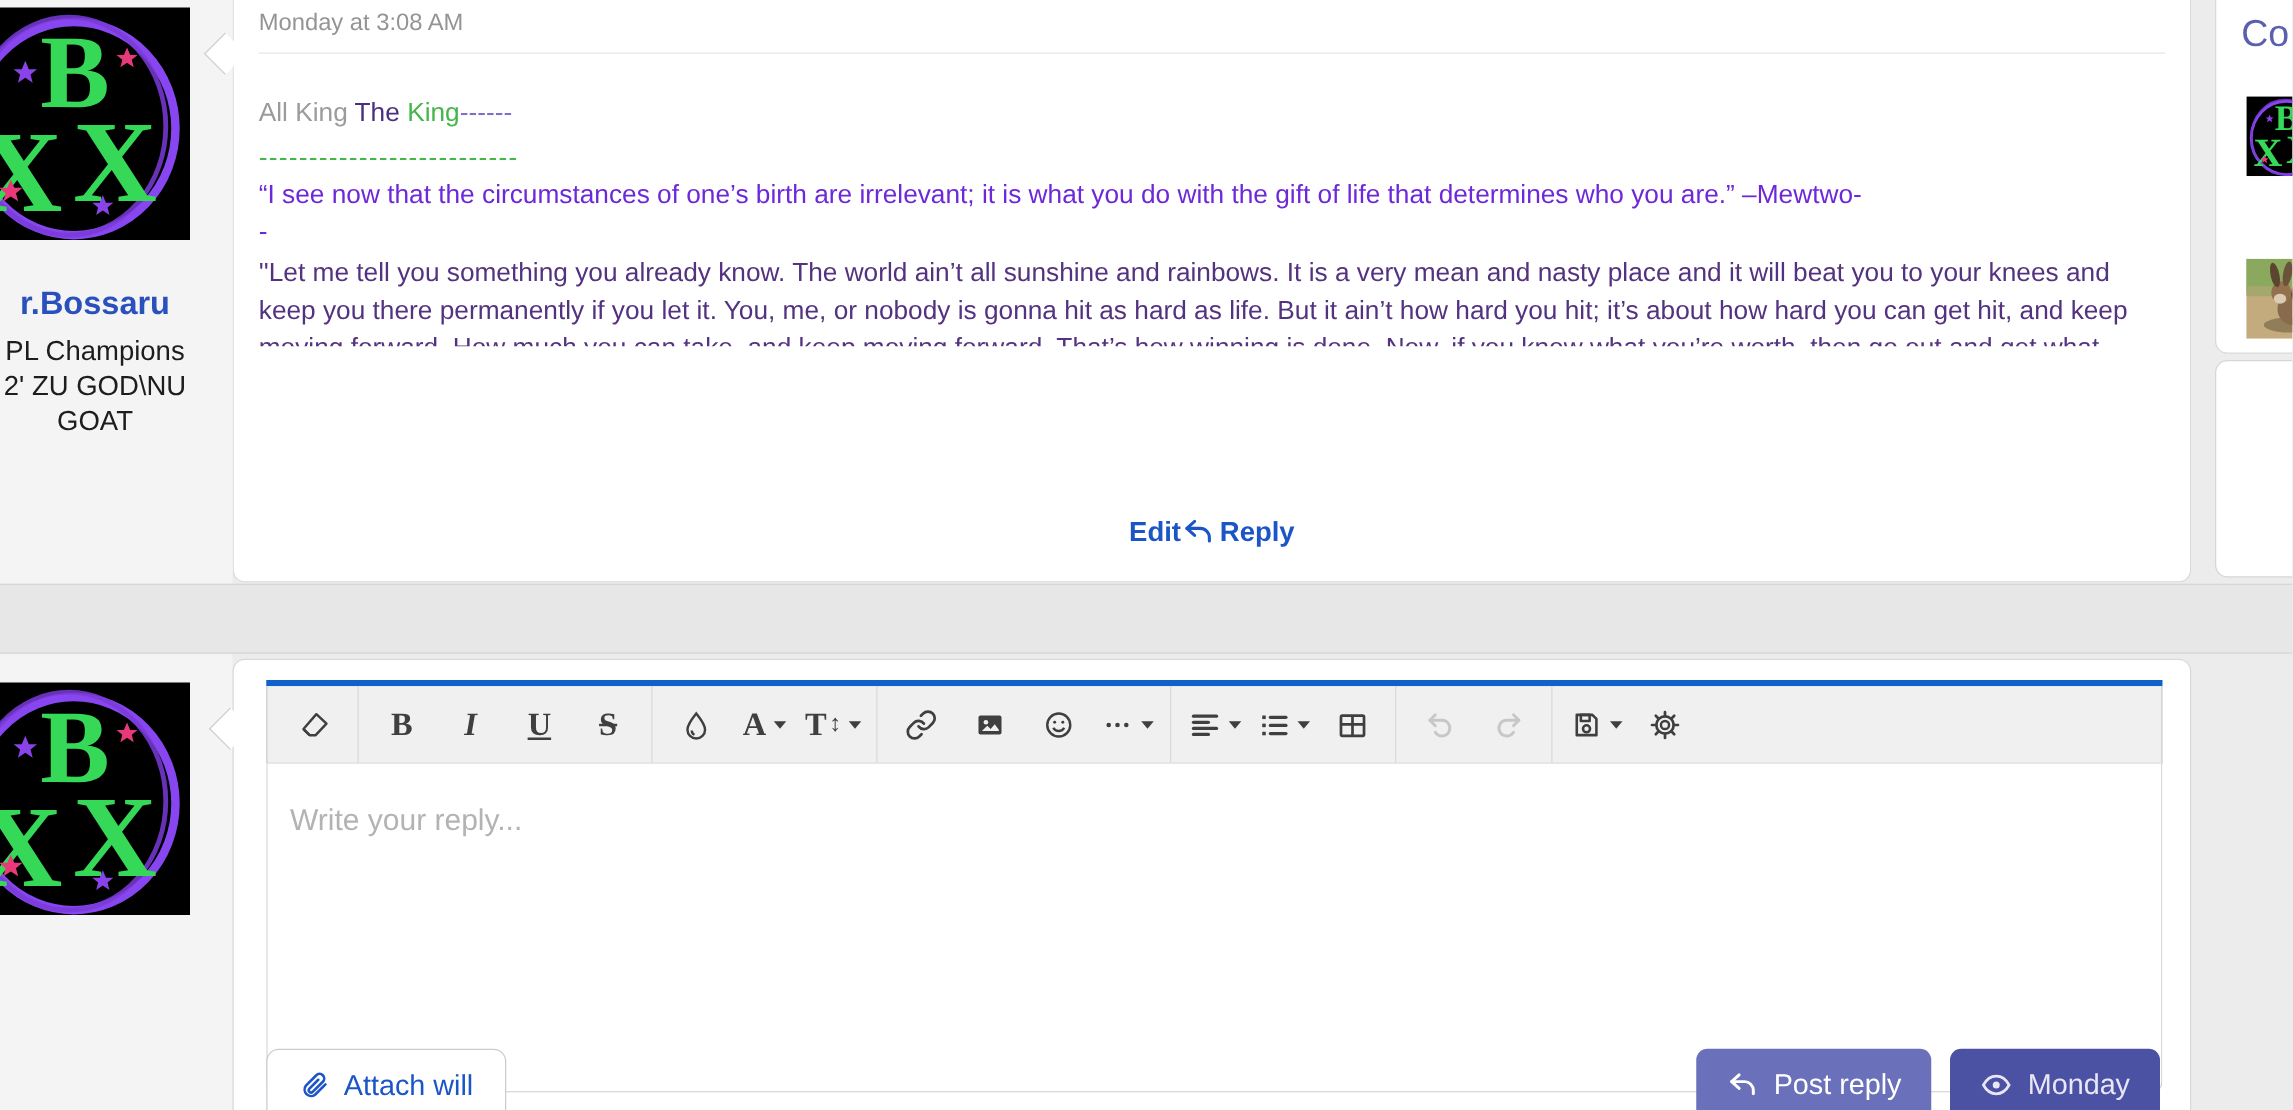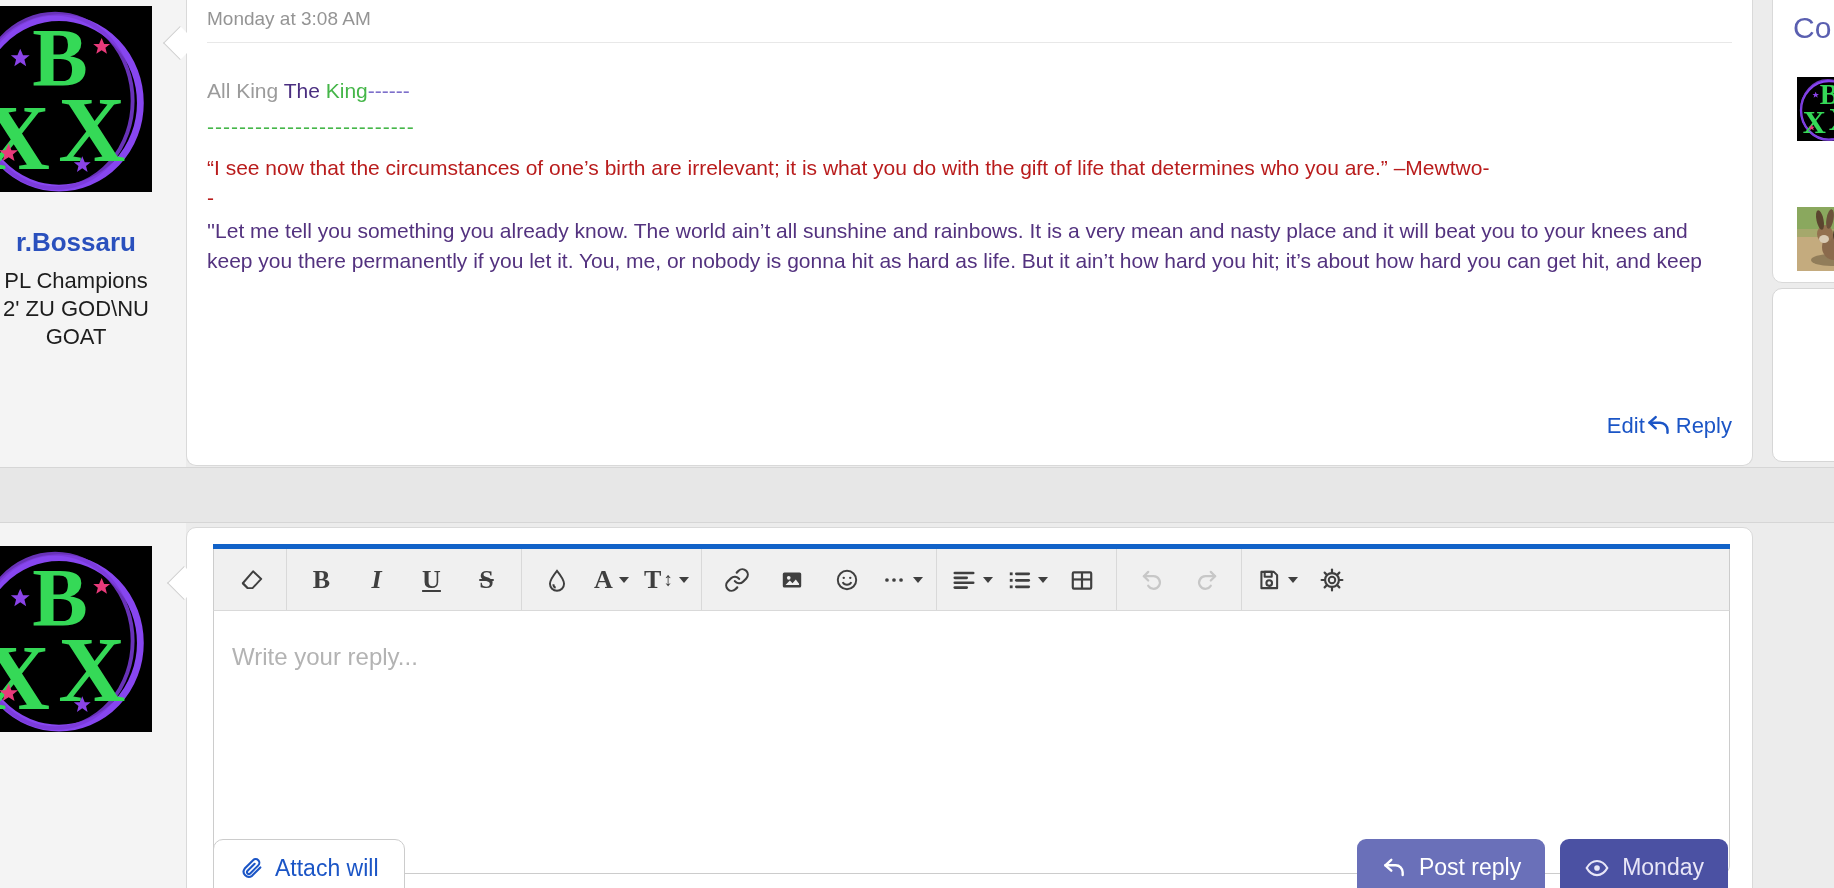--- a/index.html
+++ b/index.html
@@ -37,24 +37,24 @@
   .post-header { padding:20px 0 12px; border-bottom:1px solid #e8e8e8; }
   .post-date { font-size:19px; color:#949494; text-decoration:none; }
   .post-body { padding:14px 0 16px; border-bottom:1px solid #e8e8e8;
     font-size:23px; color:#2b2b2b; line-height:31px; }
   .post-sig { padding-top:34px; height:234px; overflow:hidden; font-size:21px; line-height:28px; }
   .sig-gray   { color:#9b9b9b; }
   .sig-purple { color:#4a2e80; }
   .sig-green  { color:#45b649; }
   .sig-trail  { color:#7d6fca; }
   .sig-dashline { color:#45b649; letter-spacing:1px; margin-top:8px; }
-  .sig-quote1 { color:#b91c1c; margin-top:12px; line-height:30px; }
+  .sig-quote1 { color:#6d28d9; margin-top:0; line-height:30px; }
   .sig-quote2 { color:#53327f; margin-top:3px; line-height:30px; }
   .post-footer { position:absolute; left:20px; right:20px; bottom:26px;
-    display:flex; justify-content:flex-end; align-items:center; }
+    display:flex; justify-content:center; align-items:center;font-weight:bold; }
   .link-blue { color:#1b55c6; font-size:22px; text-decoration:none; cursor:pointer; }
   .reply-link { display:inline-flex; align-items:center; gap:4px; }
   .reply-link svg { width:27px; height:27px; }
 
   
   .editor-card { position:absolute; left:186px; top:527px; width:1567px; height:400px;
     background:#fff; border:1px solid #d9d9d9; border-radius:10px; z-index:2; }
   .editor-box { position:absolute; left:26px; top:16px; width:1517px; }
   .editor-topbar { height:5px; background:#1162c8; }
   .editor-toolbar { height:62px; background:#f0f0f0;

